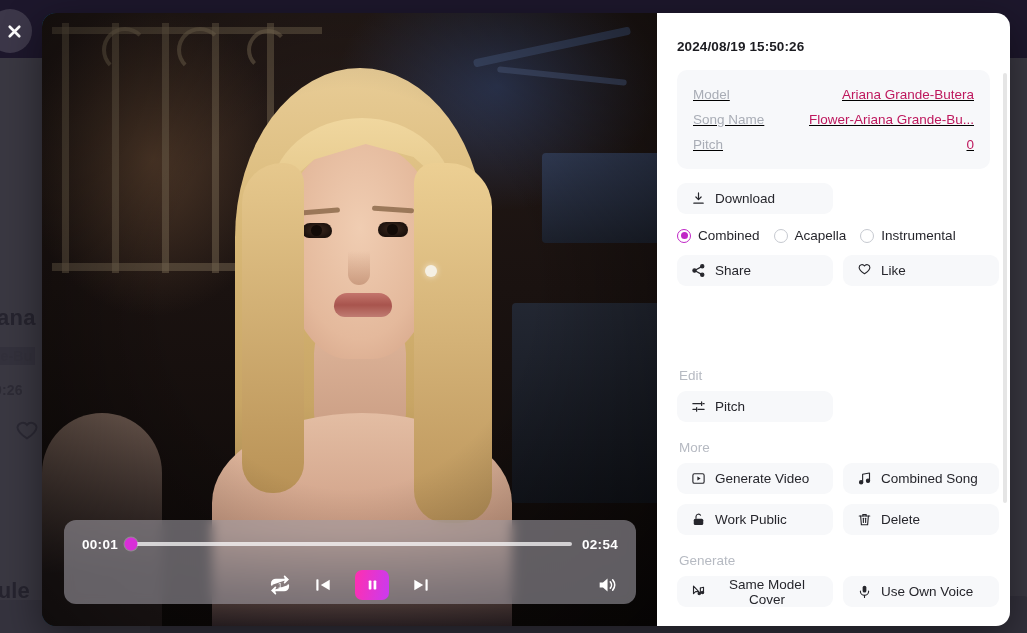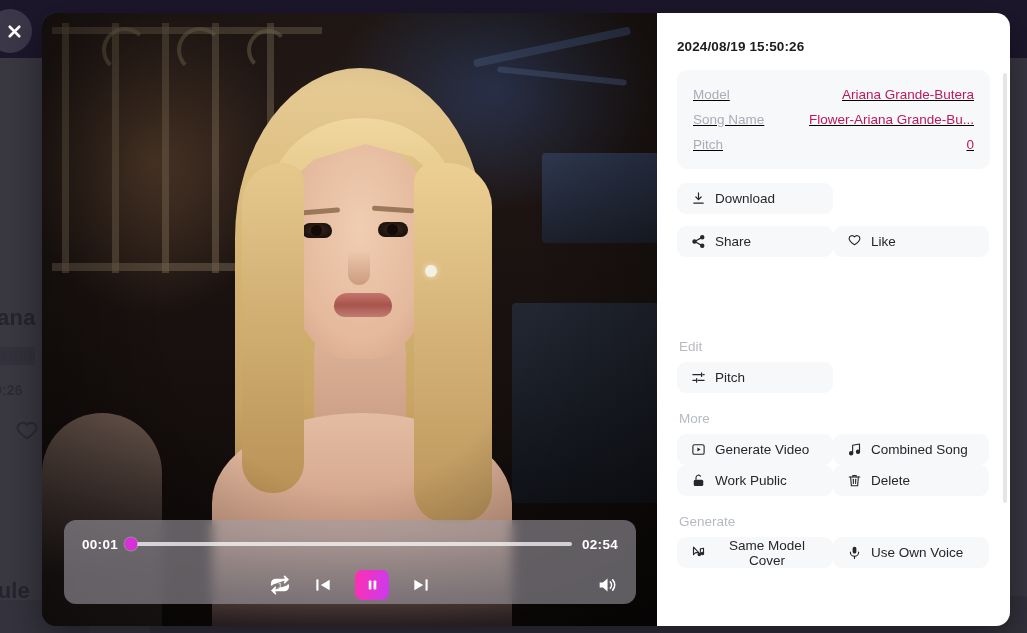--- a/index.html
+++ b/index.html
@@ -224,21 +224,21 @@
   .radio { display: flex; align-items: center; gap: 7px; cursor: pointer;
     font-size: 13.5px; color: #26262c; }
   .dot { width: 14px; height: 14px; border-radius: 50%;
     border: 1.6px solid #c6c9d0; background: #fff; position: relative; flex:0 0 auto;}
   .radio.on .dot { border-color: #c026c6; }
   .radio.on .dot::after {
     content:""; position:absolute; inset: 2.5px; border-radius: 50%;
     background: #c026c6;
   }
 
-  .grid2 { display: grid; grid-template-columns: 156px 156px; }
+  .grid2 { display: grid; grid-template-columns: 156px 156px; gap: 10px; }
   #share-row { margin-top: 12px; }
   .sect-title { font-size: 13.5px; color: #b6bac2; margin: 0 0 8px 2px; }
   #edit-sect { margin-top: 82px; }
   #more-sect { margin-top: 18px; }
   #gen-sect  { margin-top: 18px; }
   .grid2 .pill { width: 156px; }
 
   #panel-scrollbar {
     position: absolute; right: 3px; top: 60px; width: 4px; height: 430px;
     background: rgba(0,0,0,0.10); border-radius: 2px;
@@ -384,20 +384,34 @@
       <button class="pill" id="download-btn">
         <svg width="15" height="15" viewBox="0 0 24 24" fill="none" stroke="#26262c" stroke-width="1.9" stroke-linecap="round" stroke-linejoin="round">
           <path d="M12 3v10.5"></path>
             <path d="M7.8 9.6 12 13.8l4.2-4.2"></path>
           <path d="M4.5 19.5h15"></path>
         </svg>
         <span>Download</span>
       </button>
     </div>
 
+    <div id="fmt-row">
+      <label class="radio on">
+        <span class="dot"></span>
+        <span>Combined</span>
+      </label>
+      <label class="radio">
+        <span class="dot"></span>
+        <span>Acapella</span>
+      </label>
+      <label class="radio">
+        <span class="dot"></span>
+        <span>Instrumental</span>
+      </label>
+    </div>
 
     <div class="grid2" id="share-row">
       <button class="pill">
         <svg width="15" height="15" viewBox="0 0 24 24" fill="none" stroke="#26262c" stroke-width="1.9" stroke-linecap="round" stroke-linejoin="round">
           <circle cx="18" cy="5.2" r="2.6" fill="#26262c"></circle>
           <circle cx="5.6" cy="12" r="2.6" fill="#26262c"></circle>
           <circle cx="18" cy="18.8" r="2.6" fill="#26262c"></circle>
           <path d="M8 10.8 15.6 6.6"></path>
             <path d="M8 13.2 15.6 17.4"></path>
         </svg>

